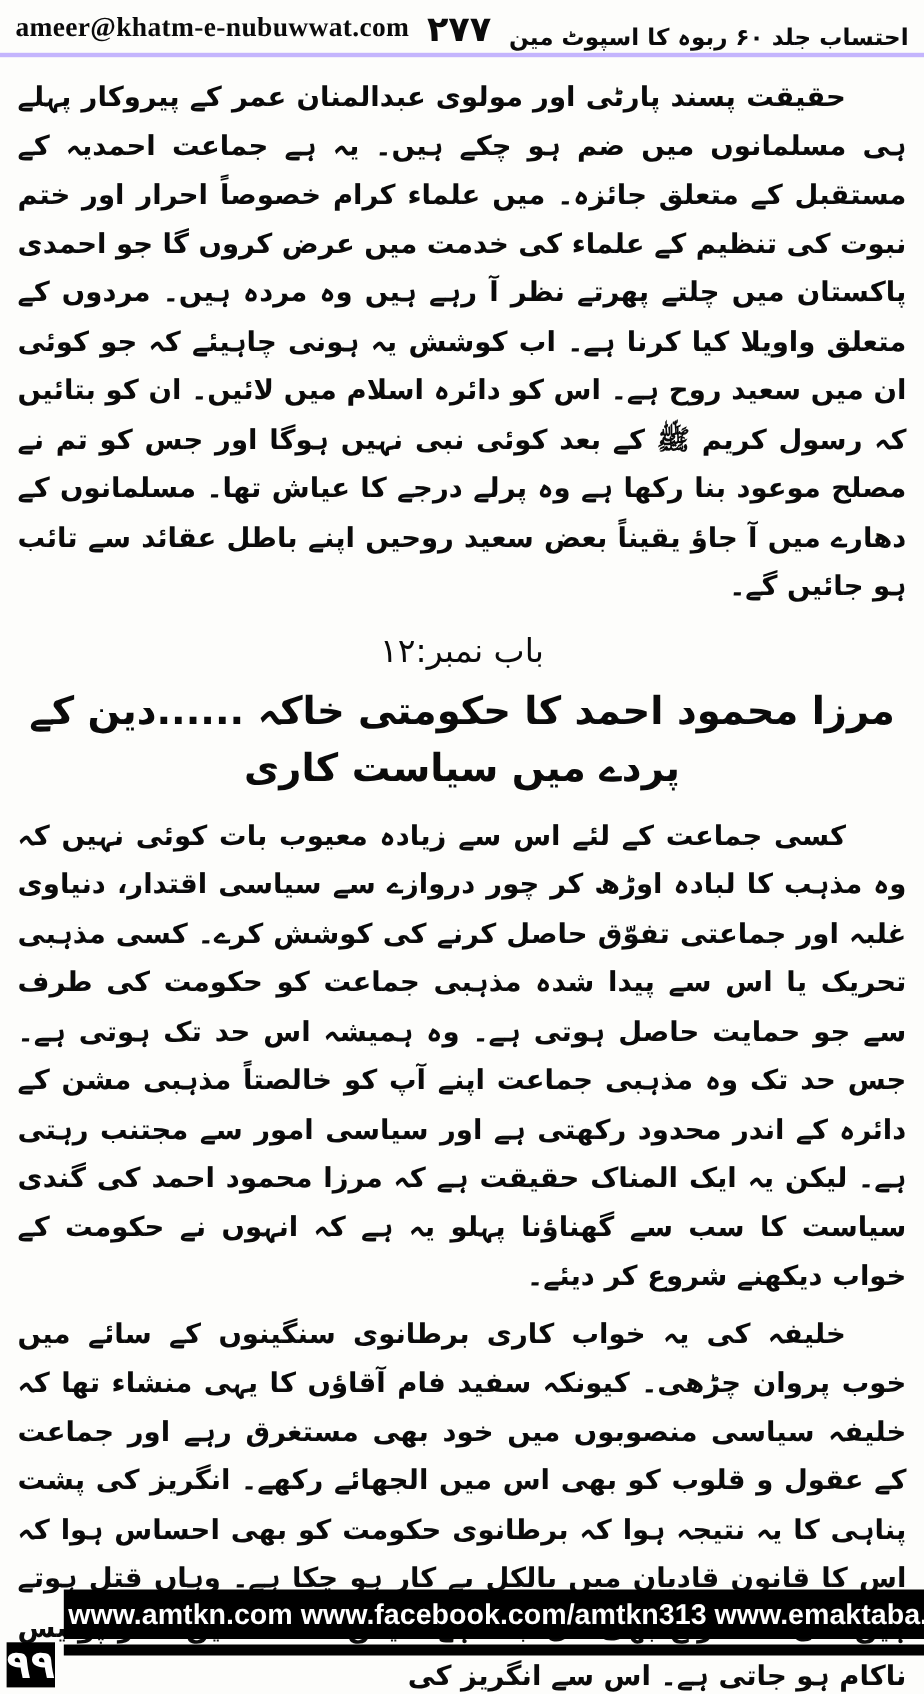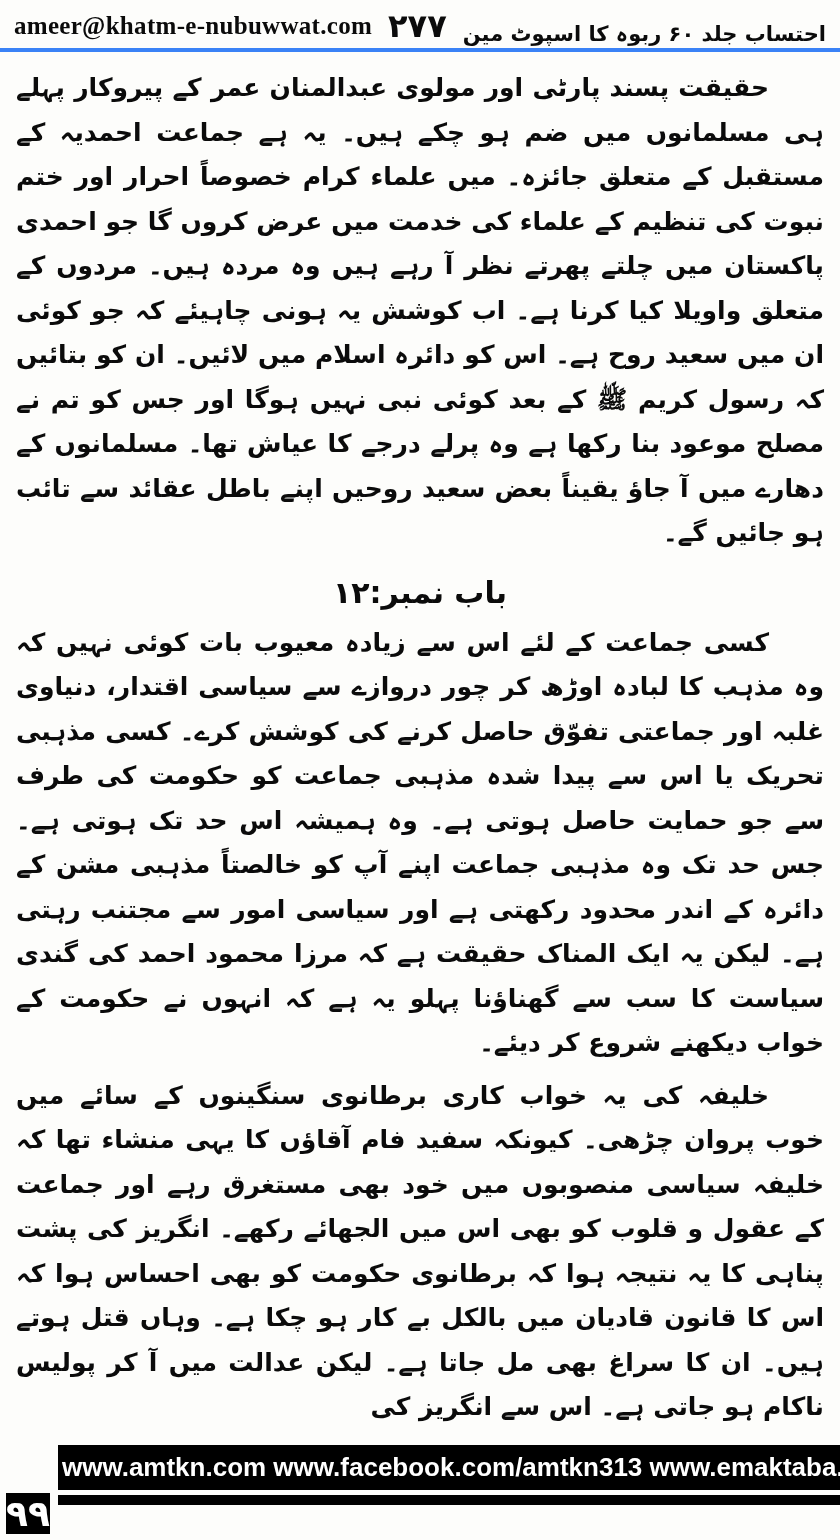--- a/index.html
+++ b/index.html
@@ -12,21 +12,21 @@
     overflow:hidden;
     font-family:"DejaVu Sans", sans-serif;
     color:#0b0b0b;
   }
   
   .header {
     display:flex;
     align-items:center;
     justify-content:space-between;
     padding:6px 14px 2px 14px;
-    border-bottom:4px solid #3b82f6;
+    border-bottom:4px solid #c4b5fd;
   }
   .header-email {
     font-family:"Liberation Serif", serif;
     font-weight:bold;
     font-size:25px;
     letter-spacing:0.3px;
     direction:ltr;
     white-space:nowrap;
   }
   .header-page-num {
@@ -52,21 +52,21 @@
     line-height:1.78;
     font-weight:bold;
   }
   .para {
     margin:0 0 8px 0;
     text-indent:55px;
   }
   .chapter-label {
     text-align:center;
     font-size:30px;
-    font-weight:bold;
+    font-weight:normal;
     margin:10px 0 2px 0;
     text-indent:0;
   }
   .chapter-title {
     text-align:center;
     font-size:35px;
     font-weight:bold;
     margin:2px 0 12px 0;
     text-indent:0;
     line-height:1.5;
@@ -122,20 +122,21 @@
     <div class="header-email">ameer@khatm-e-nubuwwat.com</div>
     <div class="header-page-num">۲۷۷</div>
     <div class="header-title">احتساب جلد ۶۰ ربوہ کا اسپوٹ مین</div>
   </header>
 
   <main class="body-text">
     <p class="para">حقیقت پسند پارٹی اور مولوی عبدالمنان عمر کے پیروکار پہلے ہی مسلمانوں میں ضم ہو چکے ہیں۔ یہ ہے جماعت احمدیہ کے مستقبل کے متعلق جائزہ۔ میں علماء کرام خصوصاً احرار اور ختم نبوت کی تنظیم کے علماء کی خدمت میں عرض کروں گا جو احمدی پاکستان میں چلتے پھرتے نظر آ رہے ہیں وہ مردہ ہیں۔ مردوں کے متعلق واویلا کیا کرنا ہے۔ اب کوشش یہ ہونی چاہیئے کہ جو کوئی ان میں سعید روح ہے۔ اس کو دائرہ اسلام میں لائیں۔ ان کو بتائیں کہ رسول کریم ﷺ کے بعد کوئی نبی نہیں ہوگا اور جس کو تم نے مصلح موعود بنا رکھا ہے وہ پرلے درجے کا عیاش تھا۔ مسلمانوں کے دھارے میں آ جاؤ یقیناً بعض سعید روحیں اپنے باطل عقائد سے تائب ہو جائیں گے۔</p>
 
     <div class="chapter-label">باب نمبر:۱۲</div>
 
+    <h1 class="chapter-title">مرزا محمود احمد کا حکومتی خاکہ ......دین کے پردے میں سیاست کاری</h1>
 
     <p class="para">کسی جماعت کے لئے اس سے زیادہ معیوب بات کوئی نہیں کہ وہ مذہب کا لبادہ اوڑھ کر چور دروازے سے سیاسی اقتدار، دنیاوی غلبہ اور جماعتی تفوّق حاصل کرنے کی کوشش کرے۔ کسی مذہبی تحریک یا اس سے پیدا شدہ مذہبی جماعت کو حکومت کی طرف سے جو حمایت حاصل ہوتی ہے۔ وہ ہمیشہ اس حد تک ہوتی ہے۔ جس حد تک وہ مذہبی جماعت اپنے آپ کو خالصتاً مذہبی مشن کے دائرہ کے اندر محدود رکھتی ہے اور سیاسی امور سے مجتنب رہتی ہے۔ لیکن یہ ایک المناک حقیقت ہے کہ مرزا محمود احمد کی گندی سیاست کا سب سے گھناؤنا پہلو یہ ہے کہ انہوں نے حکومت کے خواب دیکھنے شروع کر دیئے۔</p>
 
     <p class="para">خلیفہ کی یہ خواب کاری برطانوی سنگینوں کے سائے میں خوب پروان چڑھی۔ کیونکہ سفید فام آقاؤں کا یہی منشاء تھا کہ خلیفہ سیاسی منصوبوں میں خود بھی مستغرق رہے اور جماعت کے عقول و قلوب کو بھی اس میں الجھائے رکھے۔ انگریز کی پشت پناہی کا یہ نتیجہ ہوا کہ برطانوی حکومت کو بھی احساس ہوا کہ اس کا قانون قادیان میں بالکل بے کار ہو چکا ہے۔ وہاں قتل ہوتے ہیں۔ ان کا سراغ بھی مل جاتا ہے۔ لیکن عدالت میں آ کر پولیس ناکام ہو جاتی ہے۔ اس سے انگریز کی</p>
 
   </main>
 
   <footer class="footer">
     <div class="page-num-box">۹۹</div>
     <div class="links-wrap">

